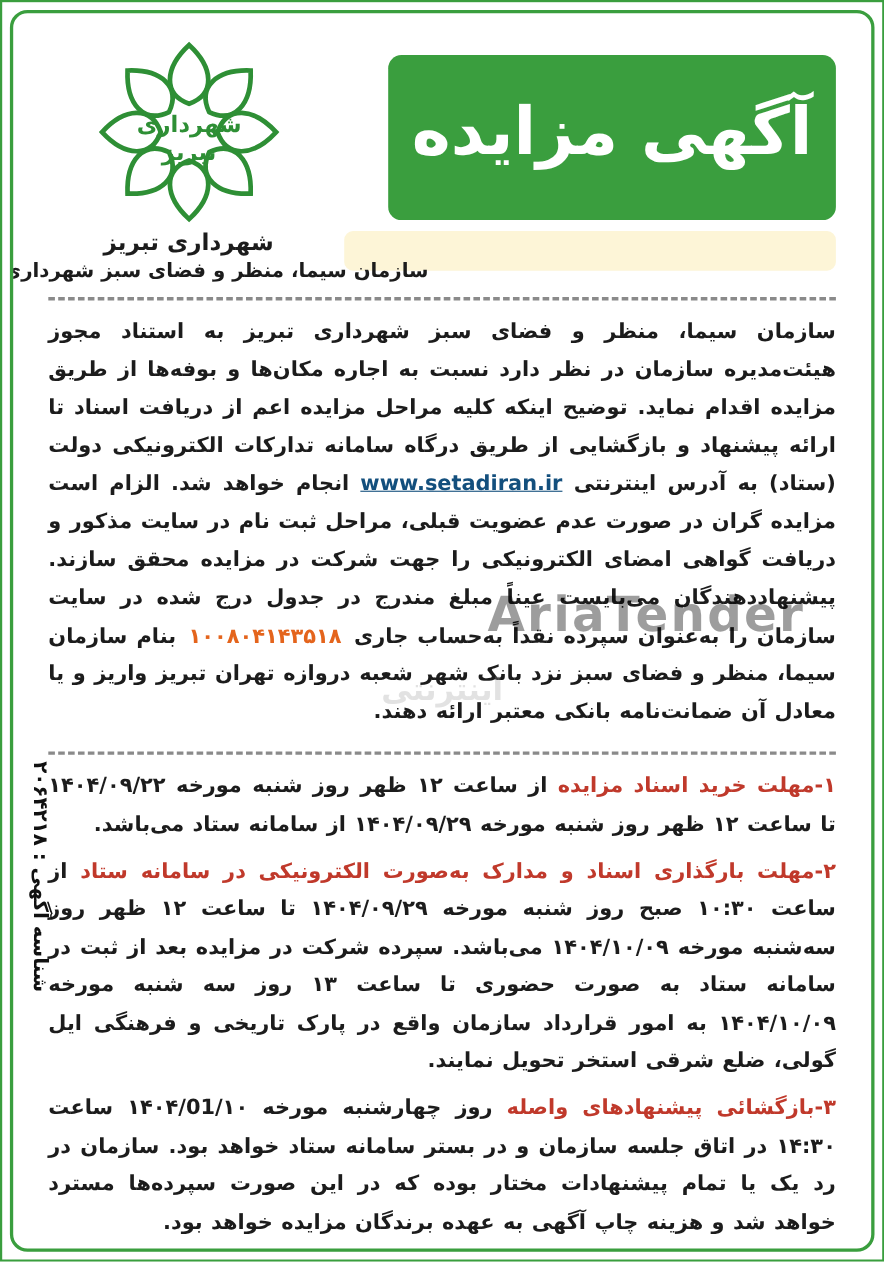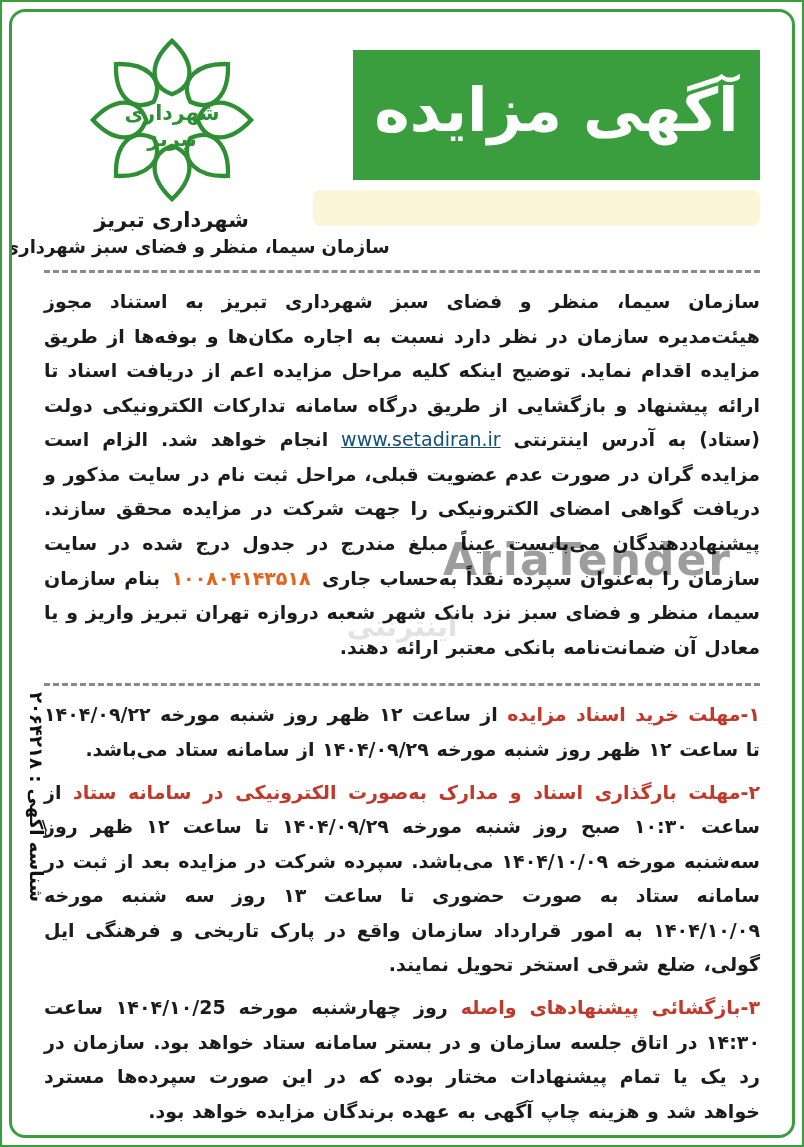--- a/index.html
+++ b/index.html
@@ -21,40 +21,40 @@
     position:absolute;left:7px;top:7px;right:7px;bottom:7px;
     border:3px solid var(--green);border-radius:16px;
     box-sizing:border-box;padding:22px 32px 14px;
     display:flex;flex-direction:column;overflow:hidden;
     direction:rtl;color:var(--ink);
   }
   
   .header{display:flex;gap:14px;align-items:flex-start;}
   .banner-col{flex:1;min-width:0;padding-top:16px;}
   .banner{
-    height:130px;background:var(--green);border-radius:0;
+    height:150px;background:var(--green);border-radius:12px;
     display:flex;align-items:center;justify-content:center;margin-left:40px;
   }
   .banner-title{
     color:#fff;font-size:60px;font-weight:bold;letter-spacing:1px;line-height:1;
     padding-bottom:10px;
   }
   .cream-bar{height:36px;margin-top:10px;border-radius:8px;background:var(--cream);}
   .logo-col{width:255px;flex:none;text-align:center;display:flex;flex-direction:column;align-items:center;}
   .logo-col svg{display:block;}
   .org-name{font-size:21px;font-weight:bold;margin-top:2px;}
   .org-sub{font-size:18px;font-weight:bold;margin-top:4px;white-space:nowrap;}
   
   .dashed{border-top:3px dashed var(--dash);height:0;margin:13px 0 9px;}
   
   .body-text{
     margin:2px 0 6px;font-size:19px;font-weight:700;line-height:1.82;
     text-align:justify;word-spacing:1px;
   }
-  .setad-link{color:var(--link);text-decoration:underline;direction:ltr;unicode-bidi:embed;font-weight:400;cursor:pointer;}
+  .setad-link{color:var(--link);text-decoration:underline;direction:ltr;unicode-bidi:embed;font-weight:700;cursor:pointer;}
   .account{color:var(--orange);padding:0 3px;direction:ltr;unicode-bidi:embed;}
   .item-lead{color:var(--red);}
   .items .body-text{margin-bottom:8px;}
   
   .footer{margin-top:auto;border-top:3px dashed var(--dash);padding:10px 0 2px;text-align:center;}
   
   .side-id{
     position:absolute;left:-178px;top:782px;width:420px;height:26px;
     transform:rotate(90deg);transform-origin:center;
     font-size:18px;font-weight:bold;color:#111;text-align:center;direction:rtl;
@@ -108,21 +108,21 @@
 
     <div class="dashed"></div>
 
     <p class="body-text"><span>سازمان سیما، منظر و فضای سبز شهرداری تبریز به استناد مجوز هیئت‌مدیره سازمان در نظر دارد نسبت به اجاره مکان‌ها و بوفه‌ها از طریق مزایده اقدام نماید. توضیح اینکه کلیه مراحل مزایده اعم از دریافت اسناد تا ارائه پیشنهاد و بازگشایی از طریق درگاه سامانه تدارکات الکترونیکی دولت (ستاد) به آدرس اینترنتی </span><a class="setad-link">www.setadiran.ir</a><span> انجام خواهد شد. الزام است مزایده گران در صورت عدم عضویت قبلی، مراحل ثبت نام در سایت مذکور و دریافت گواهی امضای الکترونیکی را جهت شرکت در مزایده محقق سازند. پیشنهاددهندگان می‌بایست عیناً مبلغ مندرج در جدول درج شده در سایت سازمان را به‌عنوان سپرده نقداً به‌حساب جاری </span><span class="account">۱۰۰۸۰۴۱۴۳۵۱۸</span><span> بنام سازمان سیما، منظر و فضای سبز نزد بانک شهر شعبه دروازه تهران تبریز واریز و یا معادل آن ضمانت‌نامه بانکی معتبر ارائه دهند.</span></p>
 
     <div class="dashed"></div>
 
     <div class="items">
       <p class="body-text"><span class="item-lead">۱-مهلت خرید اسناد مزایده</span><span> از ساعت ۱۲ ظهر روز شنبه مورخه ۱۴۰۴/۰۹/۲۲ تا ساعت ۱۲ ظهر روز شنبه مورخه ۱۴۰۴/۰۹/۲۹ از سامانه ستاد می‌باشد.</span></p>
       <p class="body-text"><span class="item-lead">۲-مهلت بارگذاری اسناد و مدارک به‌صورت الکترونیکی در سامانه ستاد</span><span> از ساعت ۱۰:۳۰ صبح روز شنبه مورخه ۱۴۰۴/۰۹/۲۹ تا ساعت ۱۲ ظهر روز سه‌شنبه مورخه ۱۴۰۴/۱۰/۰۹ می‌باشد. سپرده شرکت در مزایده بعد از ثبت در سامانه ستاد به صورت حضوری تا ساعت ۱۳ روز سه شنبه مورخه ۱۴۰۴/۱۰/۰۹ به امور قرارداد سازمان واقع در پارک تاریخی و فرهنگی ایل گولی، ضلع شرقی استخر تحویل نمایند.</span></p>
-      <p class="body-text"><span class="item-lead">۳-بازگشائی پیشنهادهای واصله</span><span> روز چهارشنبه مورخه ۱۴۰۴/۱۰/25 ساعت ۱۴:۳۰ در اتاق جلسه سازمان و در بستر سامانه ستاد خواهد بود. سازمان در رد یک یا تمام پیشنهادات مختار بوده که در این صورت سپرده‌ها مسترد خواهد شد و هزینه چاپ آگهی به عهده برندگان مزایده خواهد بود.</span></p>
+      <p class="body-text"><span class="item-lead">۳-بازگشائی پیشنهادهای واصله</span><span> روز چهارشنبه مورخه ۱۴۰۴/01/۱۰ ساعت ۱۴:۳۰ در اتاق جلسه سازمان و در بستر سامانه ستاد خواهد بود. سازمان در رد یک یا تمام پیشنهادات مختار بوده که در این صورت سپرده‌ها مسترد خواهد شد و هزینه چاپ آگهی به عهده برندگان مزایده خواهد بود.</span></p>
     </div>
 
     <div class="footer">
       
     </div>
   </div>
 
   <div class="side-id">شناسه آگهی : ۲۰۶۴۲۱۸</div>
 
   <div class="watermark-latin">AriaTender</div>

